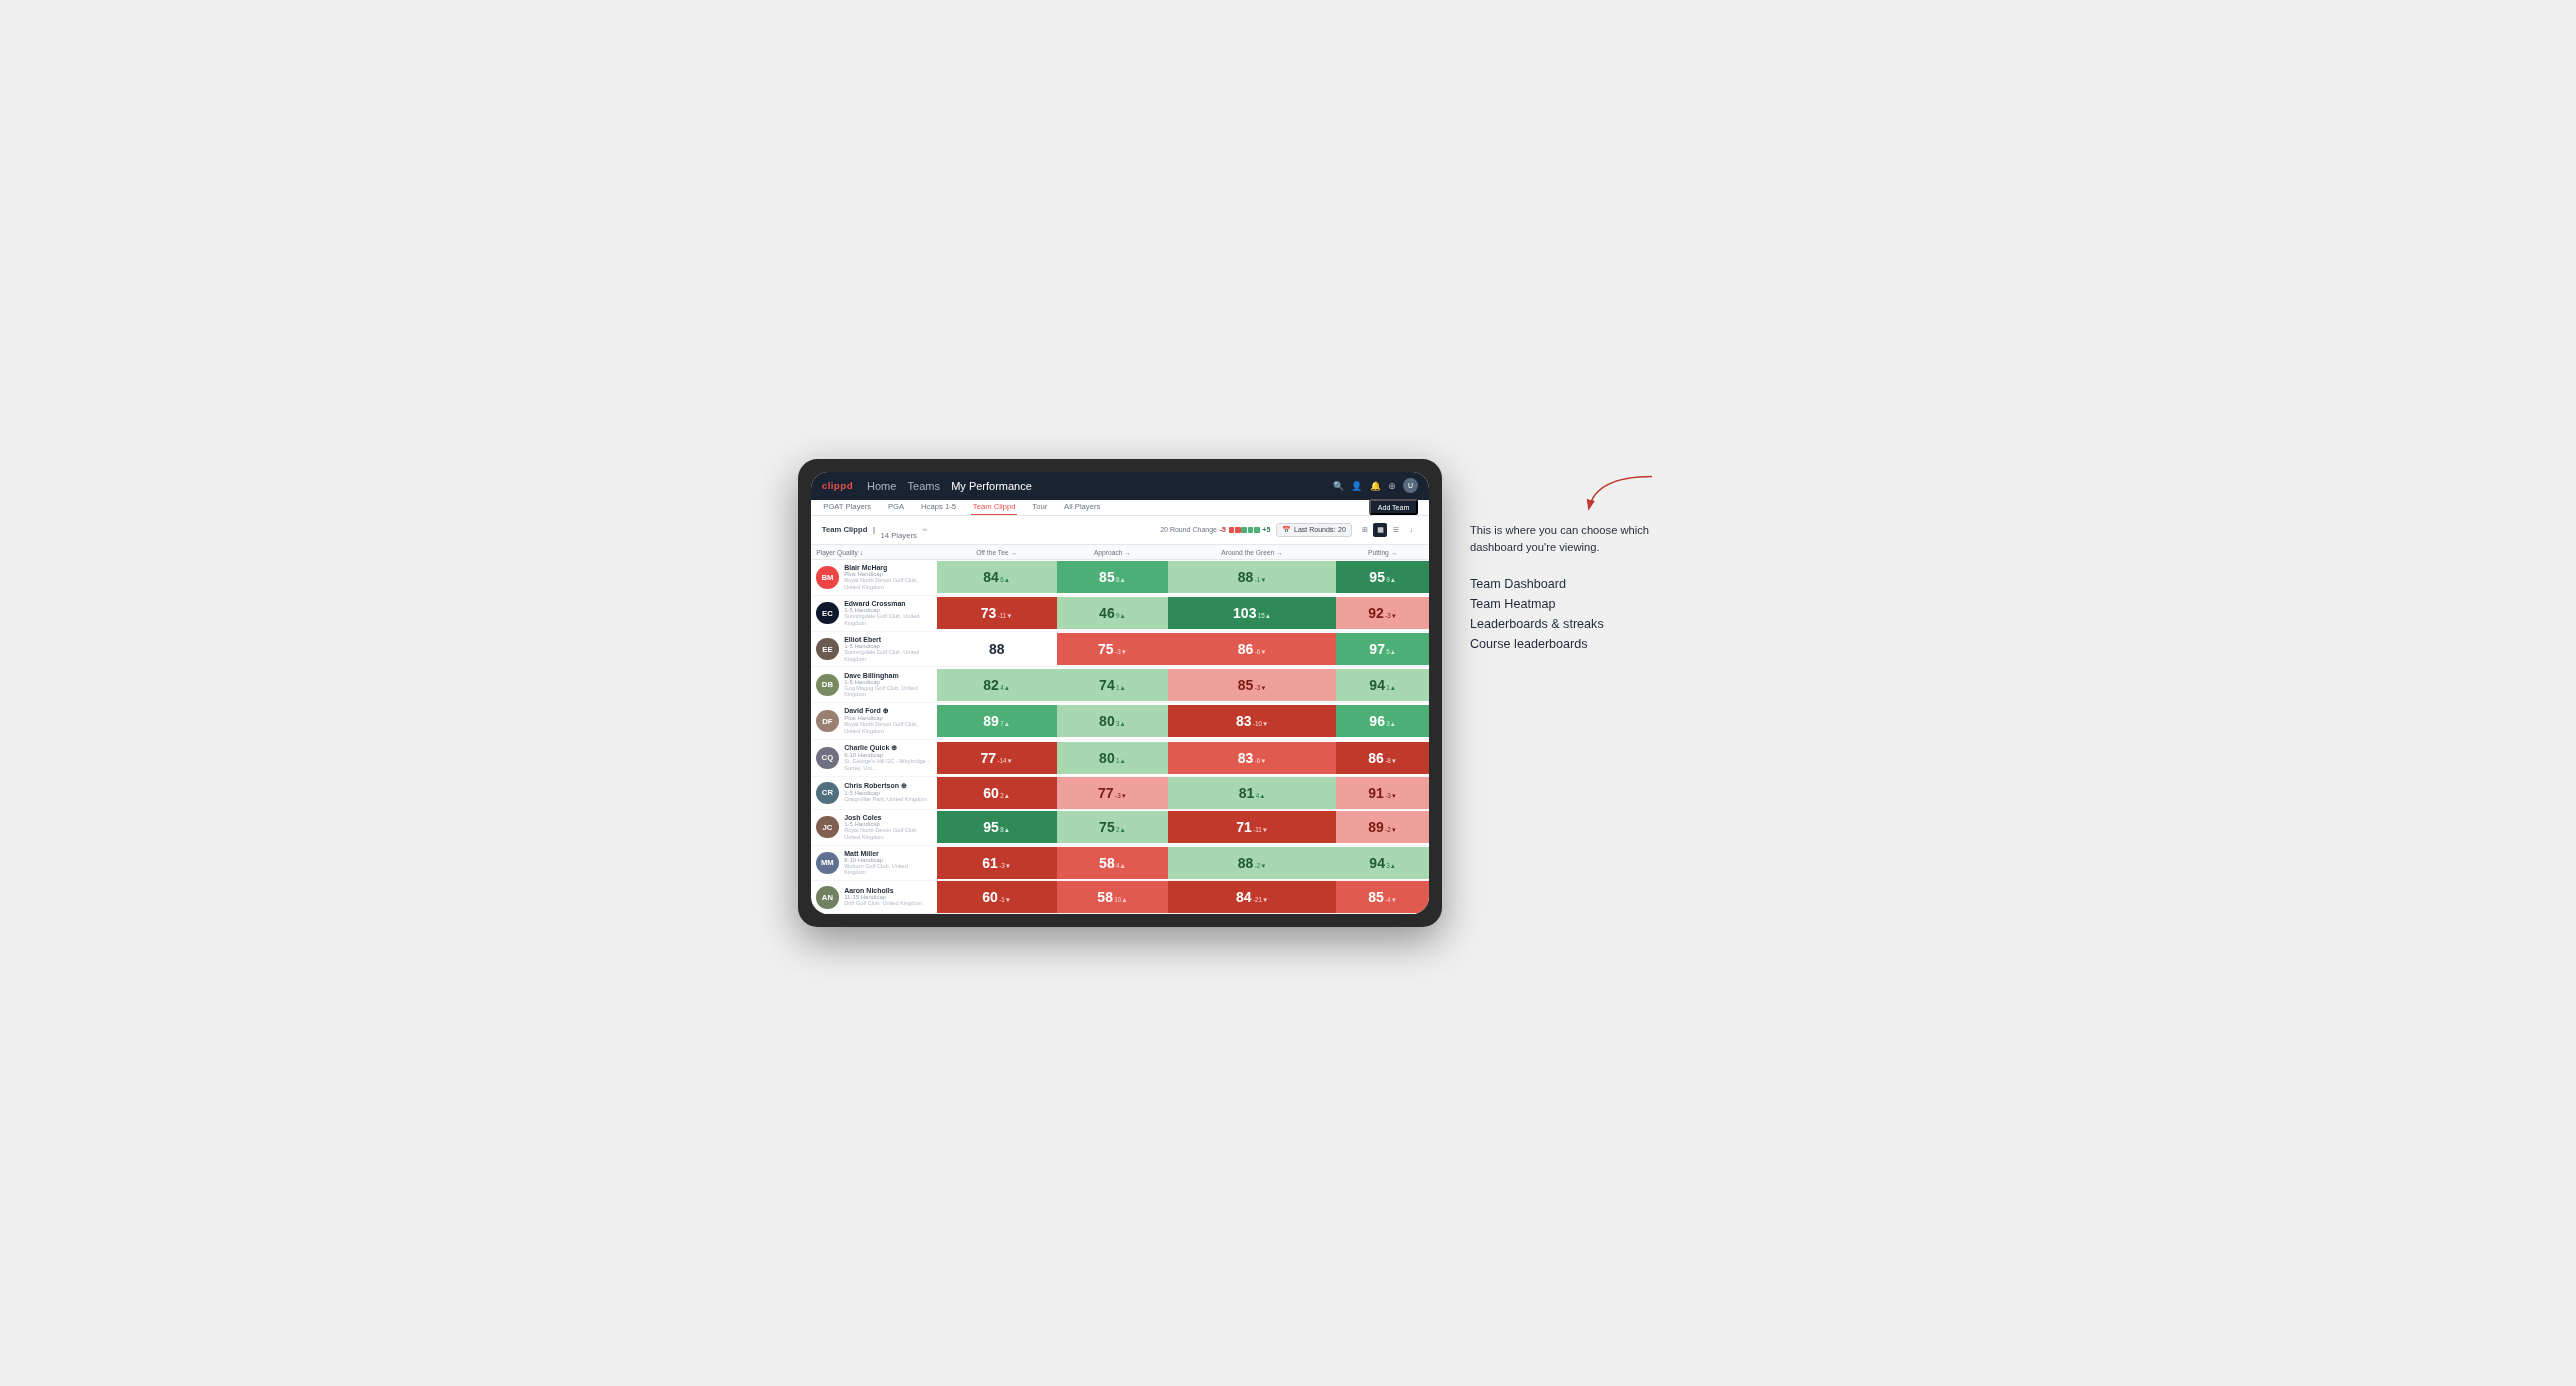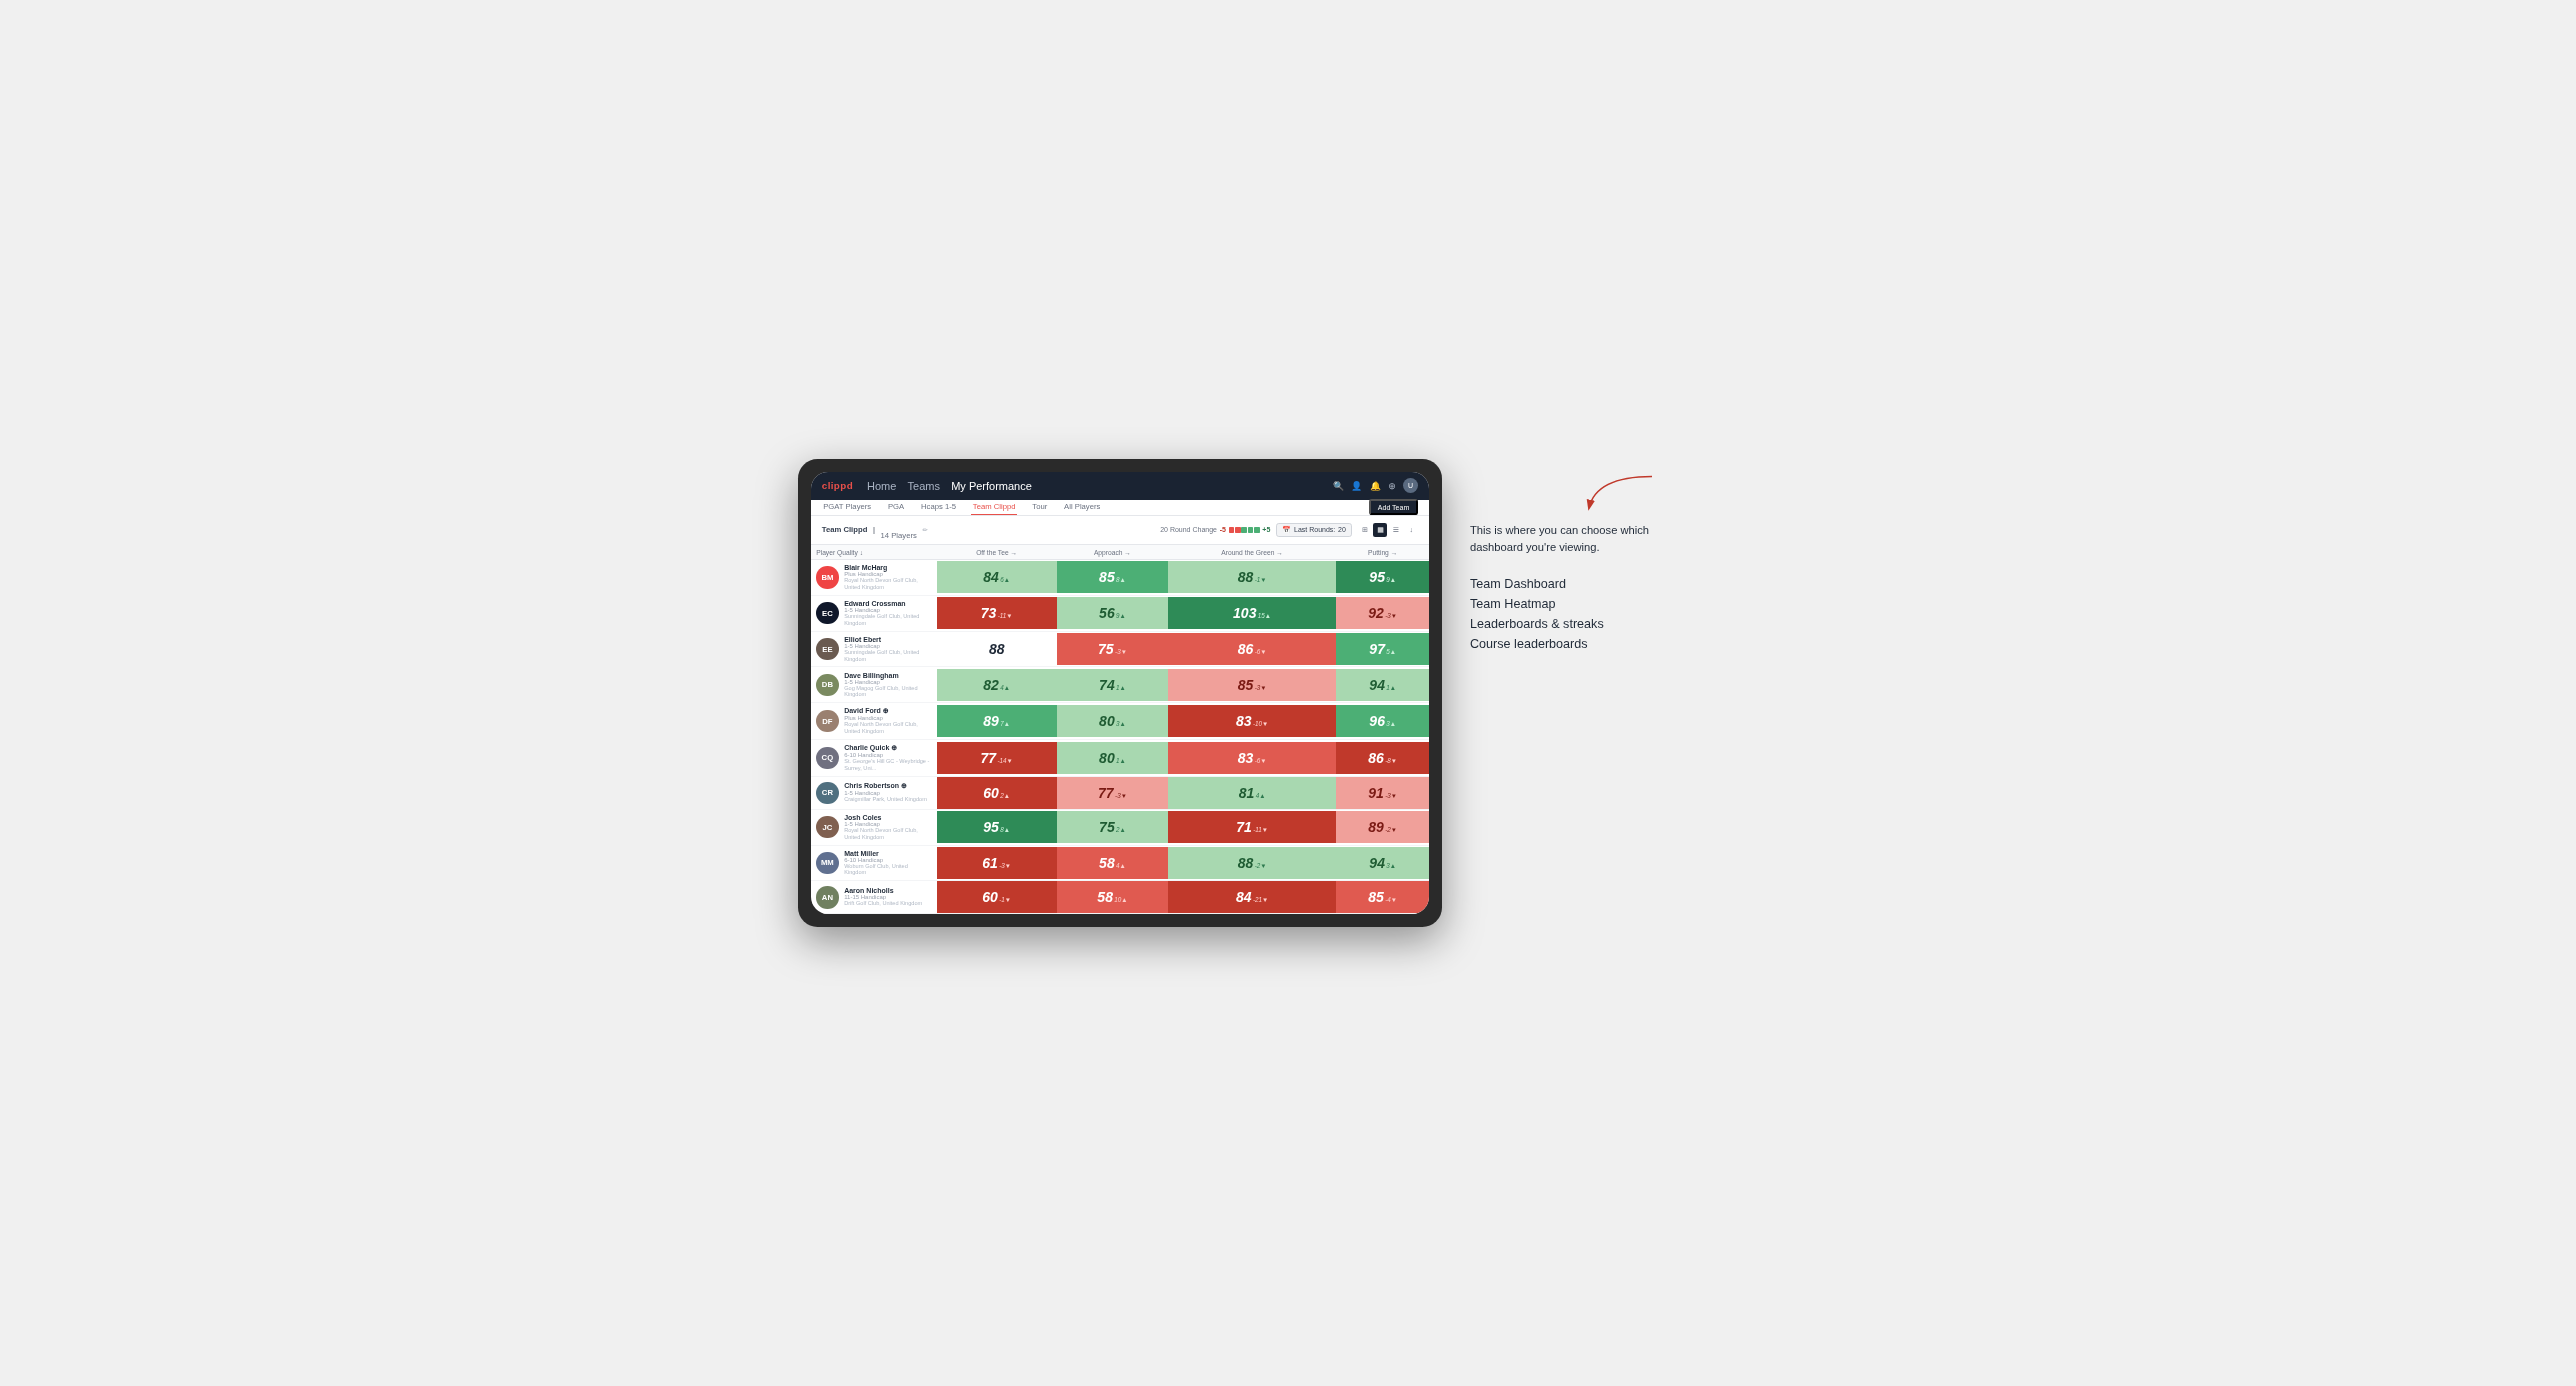--- a/index.html
+++ b/index.html
@@ -260,21 +260,20 @@
     .player-name { font-size: 7px; font-weight: 600; color: #1f2937; }
     .player-handicap { font-size: 6px; color: #9ca3af; }
     .player-club { font-size: 5.6px; color: #b0b8c4; line-height: 1.2; }
 
     .score-cell {
       padding: 4.2px 2.8px;
       height: 32px;
       display: flex;
       align-items: center;
       justify-content: center;
-      font-style: italic;
     }
 
     .score-inner {
       display: flex;
       align-items: baseline;
       gap: 1.4px;
     }
 
     .score-main {
       font-size: 14px;
@@ -493,21 +492,21 @@
         <div class="score-cell red-dark">
           <div class="score-inner">
             <span class="score-main">73</span>
             <span class="score-change score-down">-11▼</span>
           </div>
         </div>
       </td>
                 <td>
         <div class="score-cell green-light">
           <div class="score-inner">
-            <span class="score-main">56</span>
+            <span class="score-main">46</span>
             <span class="score-change score-up">9▲</span>
           </div>
         </div>
       </td>
                 <td>
         <div class="score-cell green-dark">
           <div class="score-inner">
             <span class="score-main">103</span>
             <span class="score-change score-up">15▲</span>
           </div>

